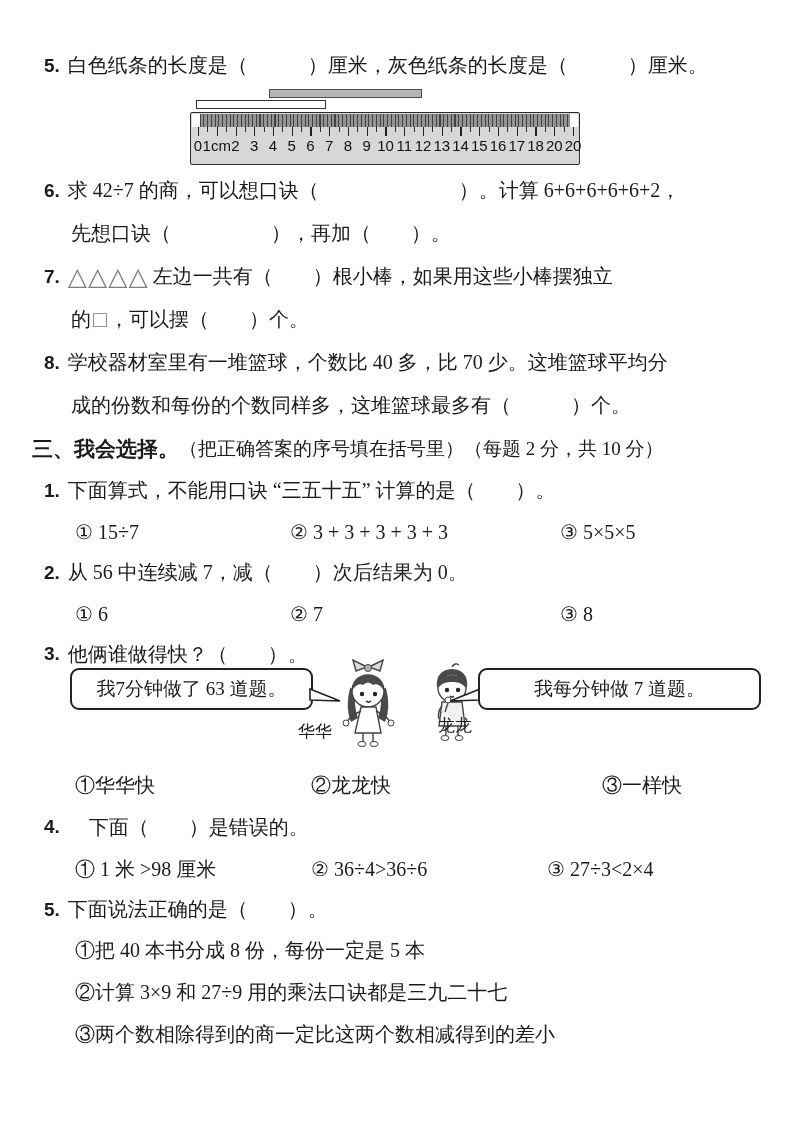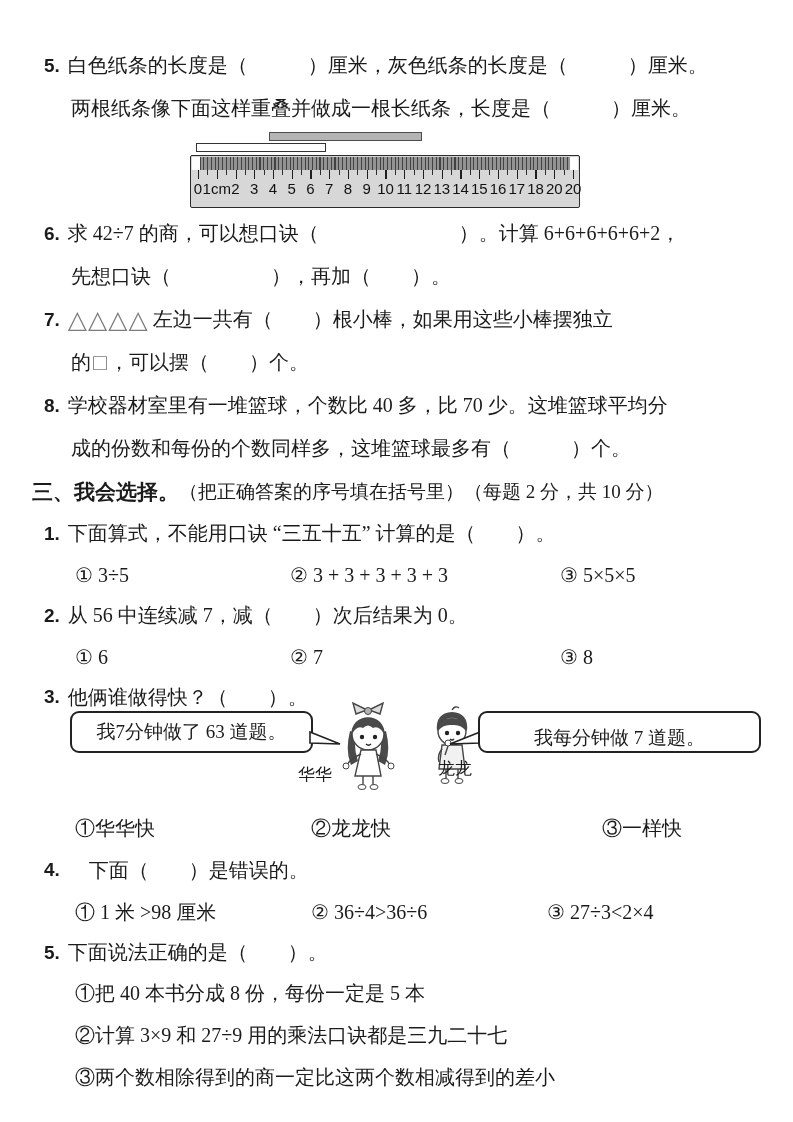--- a/index.html
+++ b/index.html
@@ -71,21 +71,21 @@
   .optline { padding-left:35px; }
 
   
   .figure-talk { position:relative; height:90px; }
   .bubble {
     position:absolute; top:-6px; height:42px; background:#fff;
     border:2px solid #222; border-radius:9px;
     display:flex; align-items:center; justify-content:center; font-size:19px;
   }
   .bubble-l { left:30px; width:243px; }
-  .bubble-r { left:438px; width:283px;align-items:flex-end; }
+  .bubble-r { left:438px; width:283px; }
   .tail { position:absolute; }
   .tail-l { left:269px; top:14px; }
   .tail-r { left:407px; top:14px; }
   .kid { position:absolute; }
   .girl { left:297px; top:-16px; }
   .boy  { left:385px; top:-12px; }
   .kid-name { position:absolute; font-size:17px;text-align:right; }
   .name-l { left:258px; top:46px; }
   .name-r { left:398px; top:40px; }
 
@@ -97,23 +97,20 @@
 </style>
 </head>
 <body>
 
 <div class="page">
   <div class="content">
 
     <div class="line">
       <span class="qnum">5.</span>
       <span>白色纸条的长度是（　　　）厘米，灰色纸条的长度是（　　　）厘米。</span>
-    </div>
-    <div class="line cont">
-      <span>两根纸条像下面这样重叠并做成一根长纸条，长度是（　　　）厘米。</span>
     </div>
 
     <div class="figure-ruler">
       <div class="strip-gray"></div>
       <div class="strip-white"></div>
       <div class="ruler">
         <div class="ruler-band"></div>
         <div class="ruler-ticks"></div>
         <div class="ruler-numbers">
           <span class="rnum" style="--i:0">0</span>
@@ -171,21 +168,21 @@
     <div class="line">
       <span class="sec-title">三、我会选择。</span>
       <span class="sec-sub">（把正确答案的序号填在括号里）（每题 2 分，共 10 分）</span>
     </div>
 
     <div class="line h41">
       <span class="qnum">1.</span>
       <span>下面算式，不能用口诀 “三五十五” 计算的是（　　）。</span>
     </div>
     <div class="line h41 opts">
-      <span>① 3÷5</span>
+      <span>① 15÷7</span>
       <span>② 3 + 3 + 3 + 3 + 3</span>
       <span>③ 5×5×5</span>
     </div>
 
     <div class="line h41">
       <span class="qnum">2.</span>
       <span>从 56 中连续减 7，减（　　）次后结果为 0。</span>
     </div>
     <div class="line h41 opts">
       <span>① 6</span>

